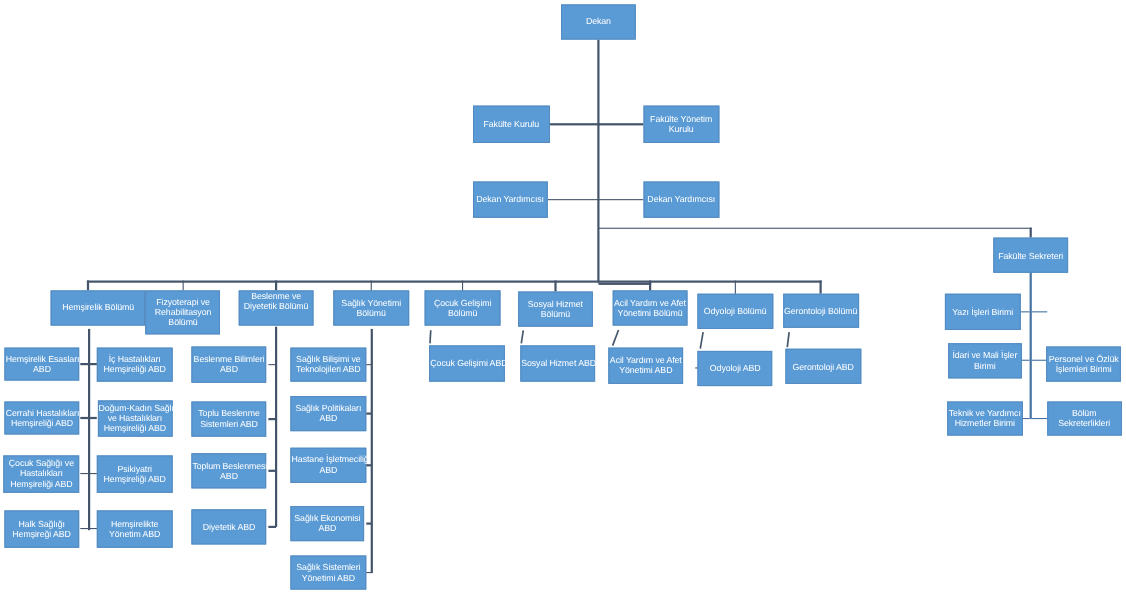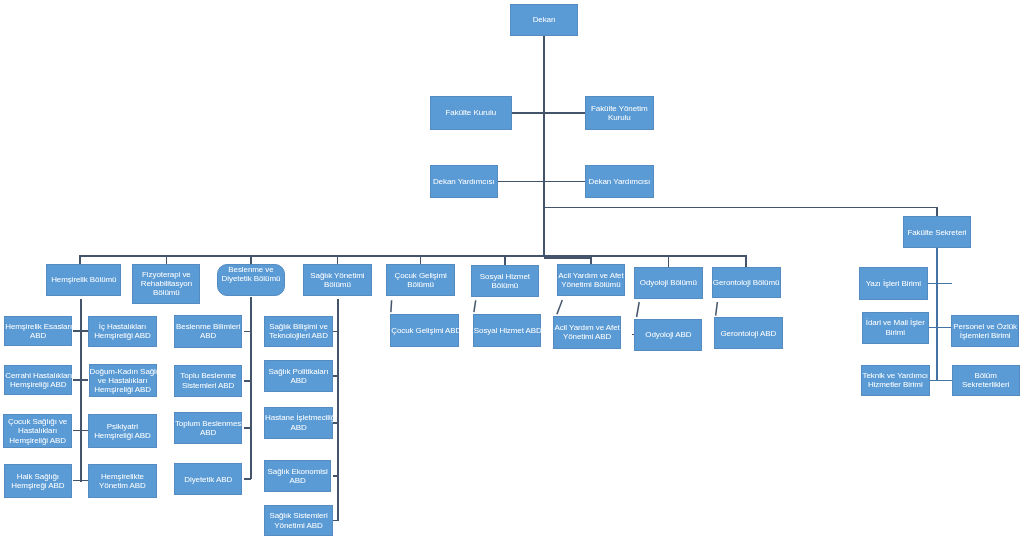--- a/index.html
+++ b/index.html
@@ -24,21 +24,21 @@
 </head>
 <body>
 
 <div id="chart">
 
 <div class="ln vln" style="left:543.4px;top:35.5px;width:1.6px;height:221px;"></div>
 <div class="box" style="left:510px;top:3.5px;width:68px;height:32.5px;">
       <span>Dekan</span>
     </div>
 <div class="ln hln" style="left:497.5px;top:112.2px;width:47px;height:1.6px;"></div>
-<div class="box" style="left:429.8px;top:96.2px;width:82px;height:33.5px;">
+<div class="box" style="left:429.8px;top:96.2px;width:70px;height:33.5px;">
       <span>Fakülte Kurulu</span>
     </div>
 <div class="ln hln" style="left:544px;top:112.2px;width:41.2px;height:1.6px;"></div>
 <div class="box" style="left:585px;top:96.2px;width:68.5px;height:33.5px;">
       <span style="white-space: pre;">Fakülte Yönetim
 Kurulu</span>
     </div>
 <div class="ln hln" style="left:497.5px;top:180.6px;width:47px;height:1.6px;"></div>
 <div class="box" style="left:429.6px;top:164.7px;width:68.2px;height:33.5px;">
       <span>Dekan Yardımcısı</span>
@@ -51,31 +51,31 @@
 <div class="ln hln" style="left:544px;top:206.6px;width:393.8px;height:1.6px;"></div>
 <div class="ln vln" style="left:936.4px;top:206.6px;width:1.6px;height:9.8px;"></div>
 <div class="box" style="left:902.9px;top:216px;width:68.2px;height:32.4px;">
       <span>Fakülte Sekreteri</span>
     </div>
 
 <div class="ln hln" style="left:79.4px;top:255.3px;width:667.6px;height:1.6px;"></div>
 <div class="ln hln" style="left:544px;top:257.1px;width:47.5px;height:1.6px;"></div>
 
 <div class="ln vln" style="left:79.35px;top:255.3px;width:1.6px;height:9.1px;"></div>
-<div class="box nw" style="left:46.3px;top:264px;width:75px;height:32px;">
+<div class="box nw" style="left:46.3px;top:264px;width:86px;height:32px;">
       <span>Hemşirelik Bölümü</span>
     </div>
 <div class="ln vln" style="left:165.65px;top:255.3px;width:1.6px;height:8.6px;"></div>
 <div class="box nw" style="left:132.3px;top:263.5px;width:68.2px;height:40px;">
       <span style="white-space: pre;">Fizyoterapi ve
 Rehabilitasyon
 Bölümü</span>
     </div>
 <div class="ln vln" style="left:250.25px;top:255.3px;width:1.6px;height:9.2px;"></div>
-<div class="box nw" style="left:216.8px;top:264.1px;width:68.4px;height:32px;padding-bottom:12px;border-radius:10px;">
+<div class="box nw" style="left:216.8px;top:264.1px;width:68.4px;height:32px;padding-bottom:12px;">
       <span style="white-space: pre;">Beslenme ve
 Diyetetik Bölümü</span>
     </div>
 <div class="ln vln" style="left:336.7px;top:255.3px;width:1.6px;height:9.5px;"></div>
 <div class="box nw" style="left:303.2px;top:264.4px;width:68.5px;height:31.6px;">
       <span style="white-space: pre;">Sağlık Yönetimi
 Bölümü</span>
     </div>
 <div class="ln vln" style="left:419.85px;top:255.3px;width:1.6px;height:9.5px;"></div>
 <div class="box nw" style="left:386.3px;top:264.4px;width:68.6px;height:31.6px;">

